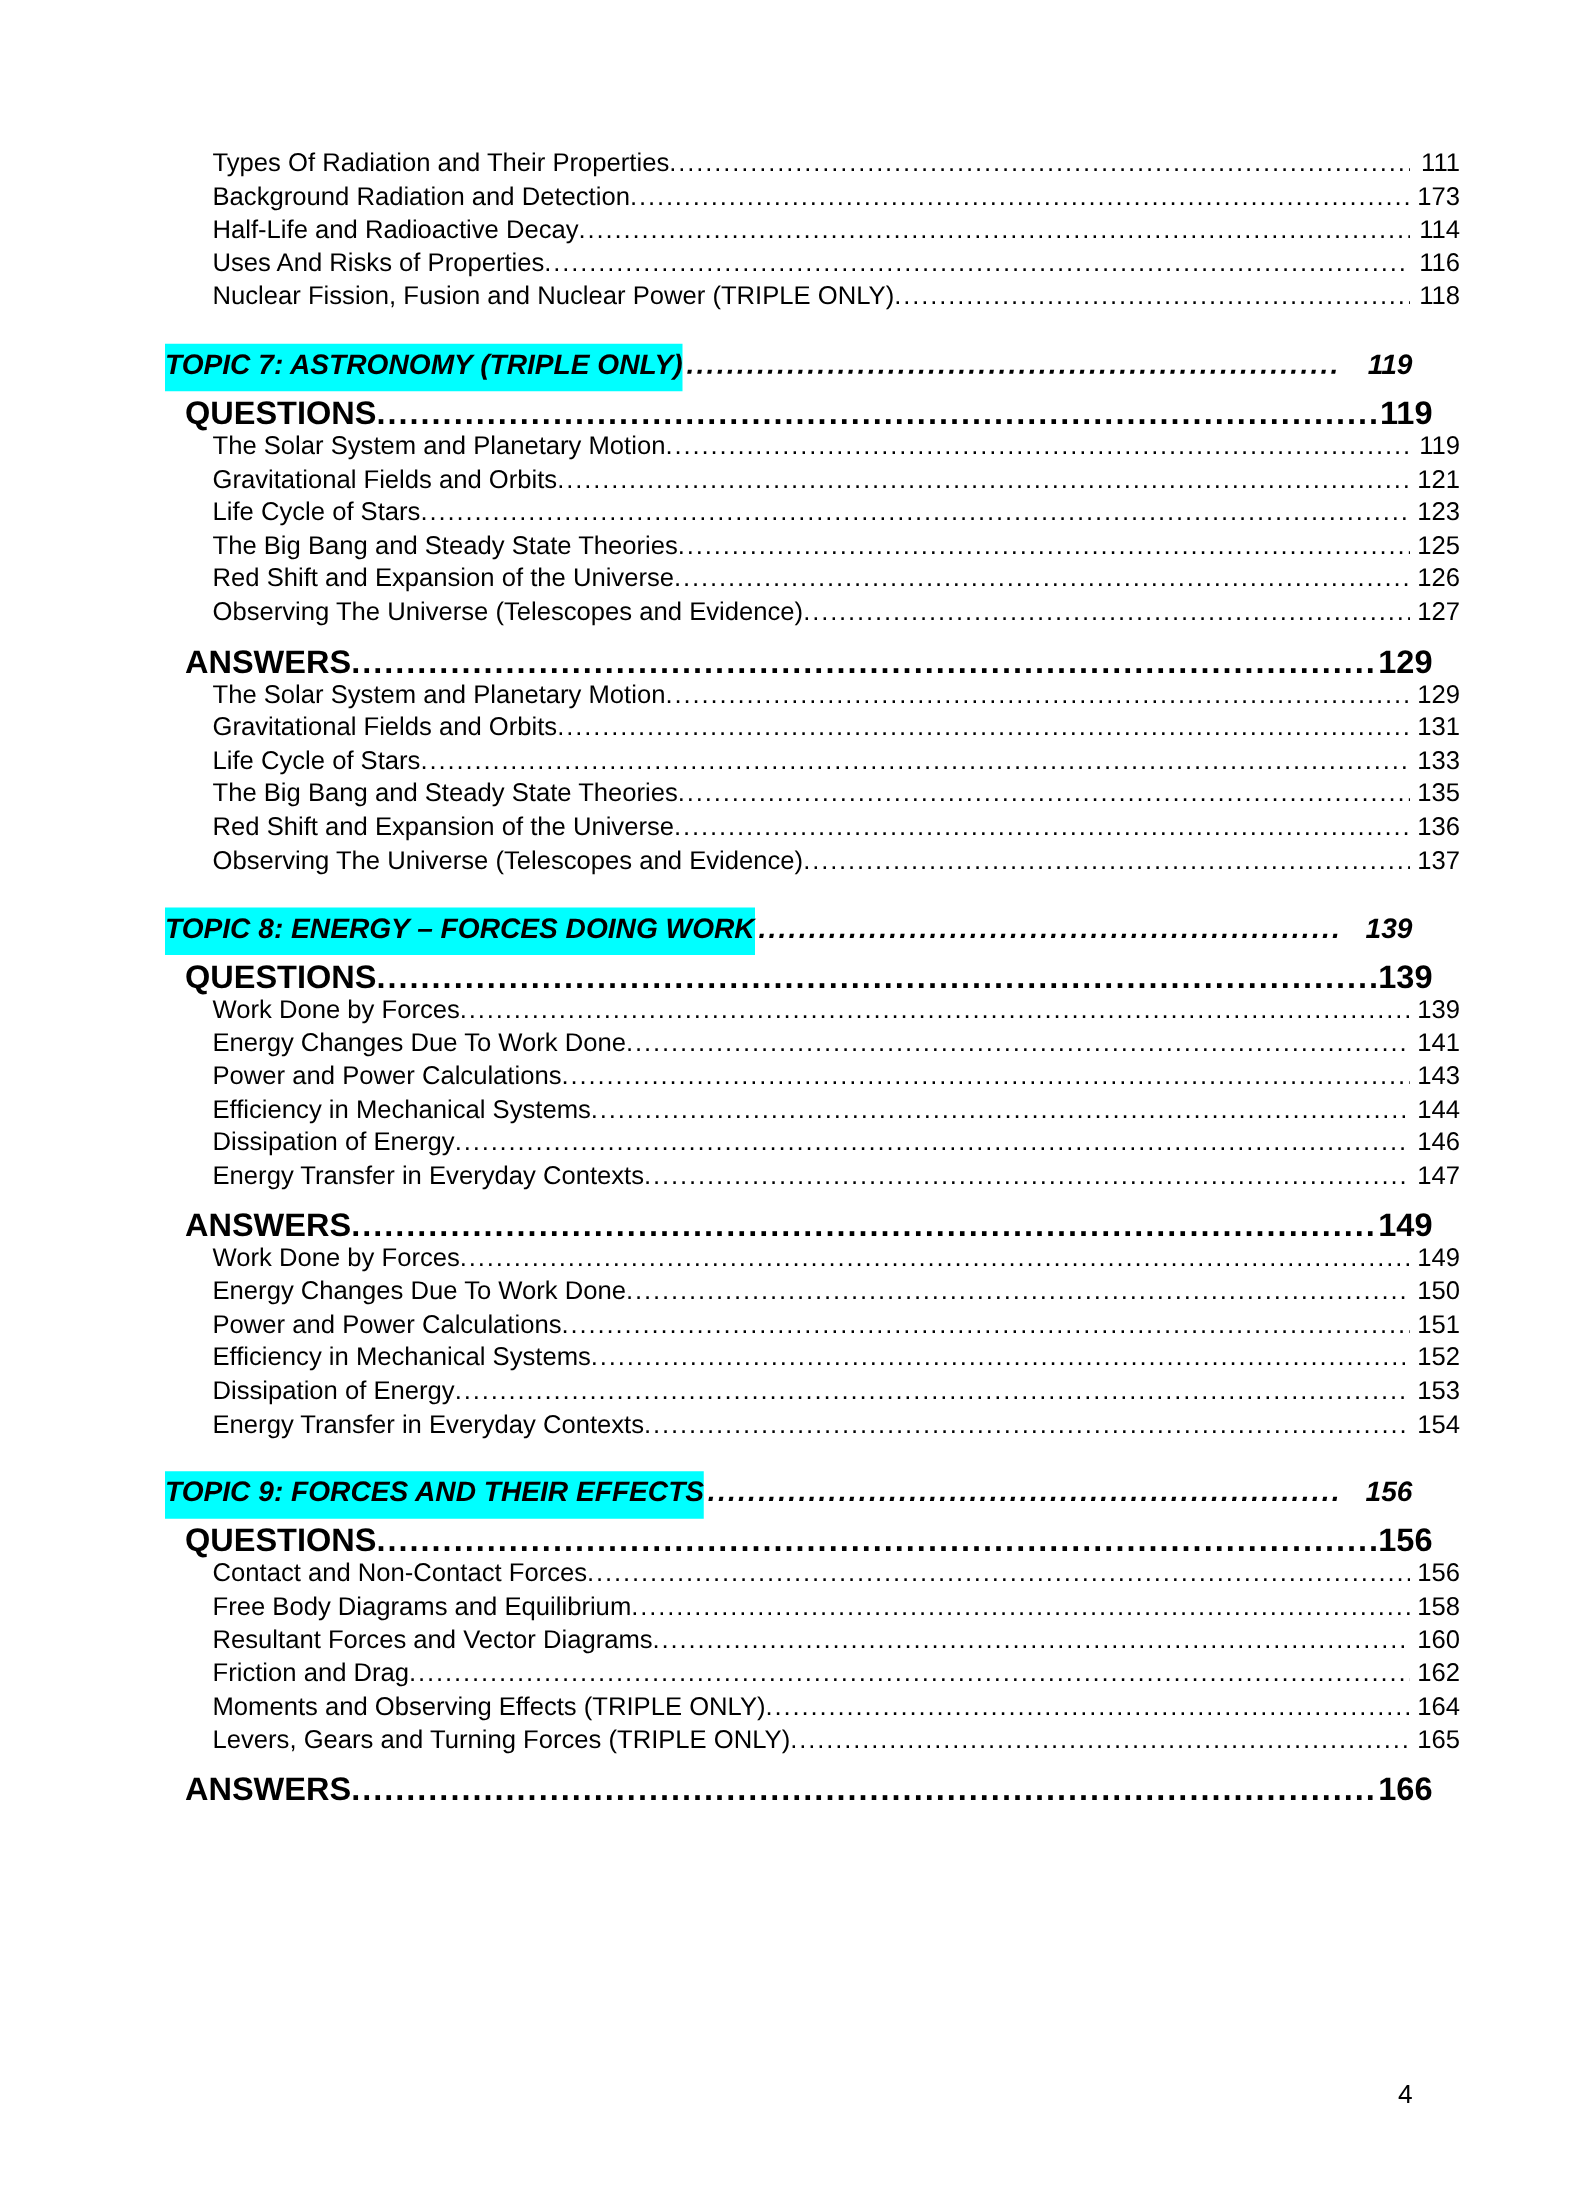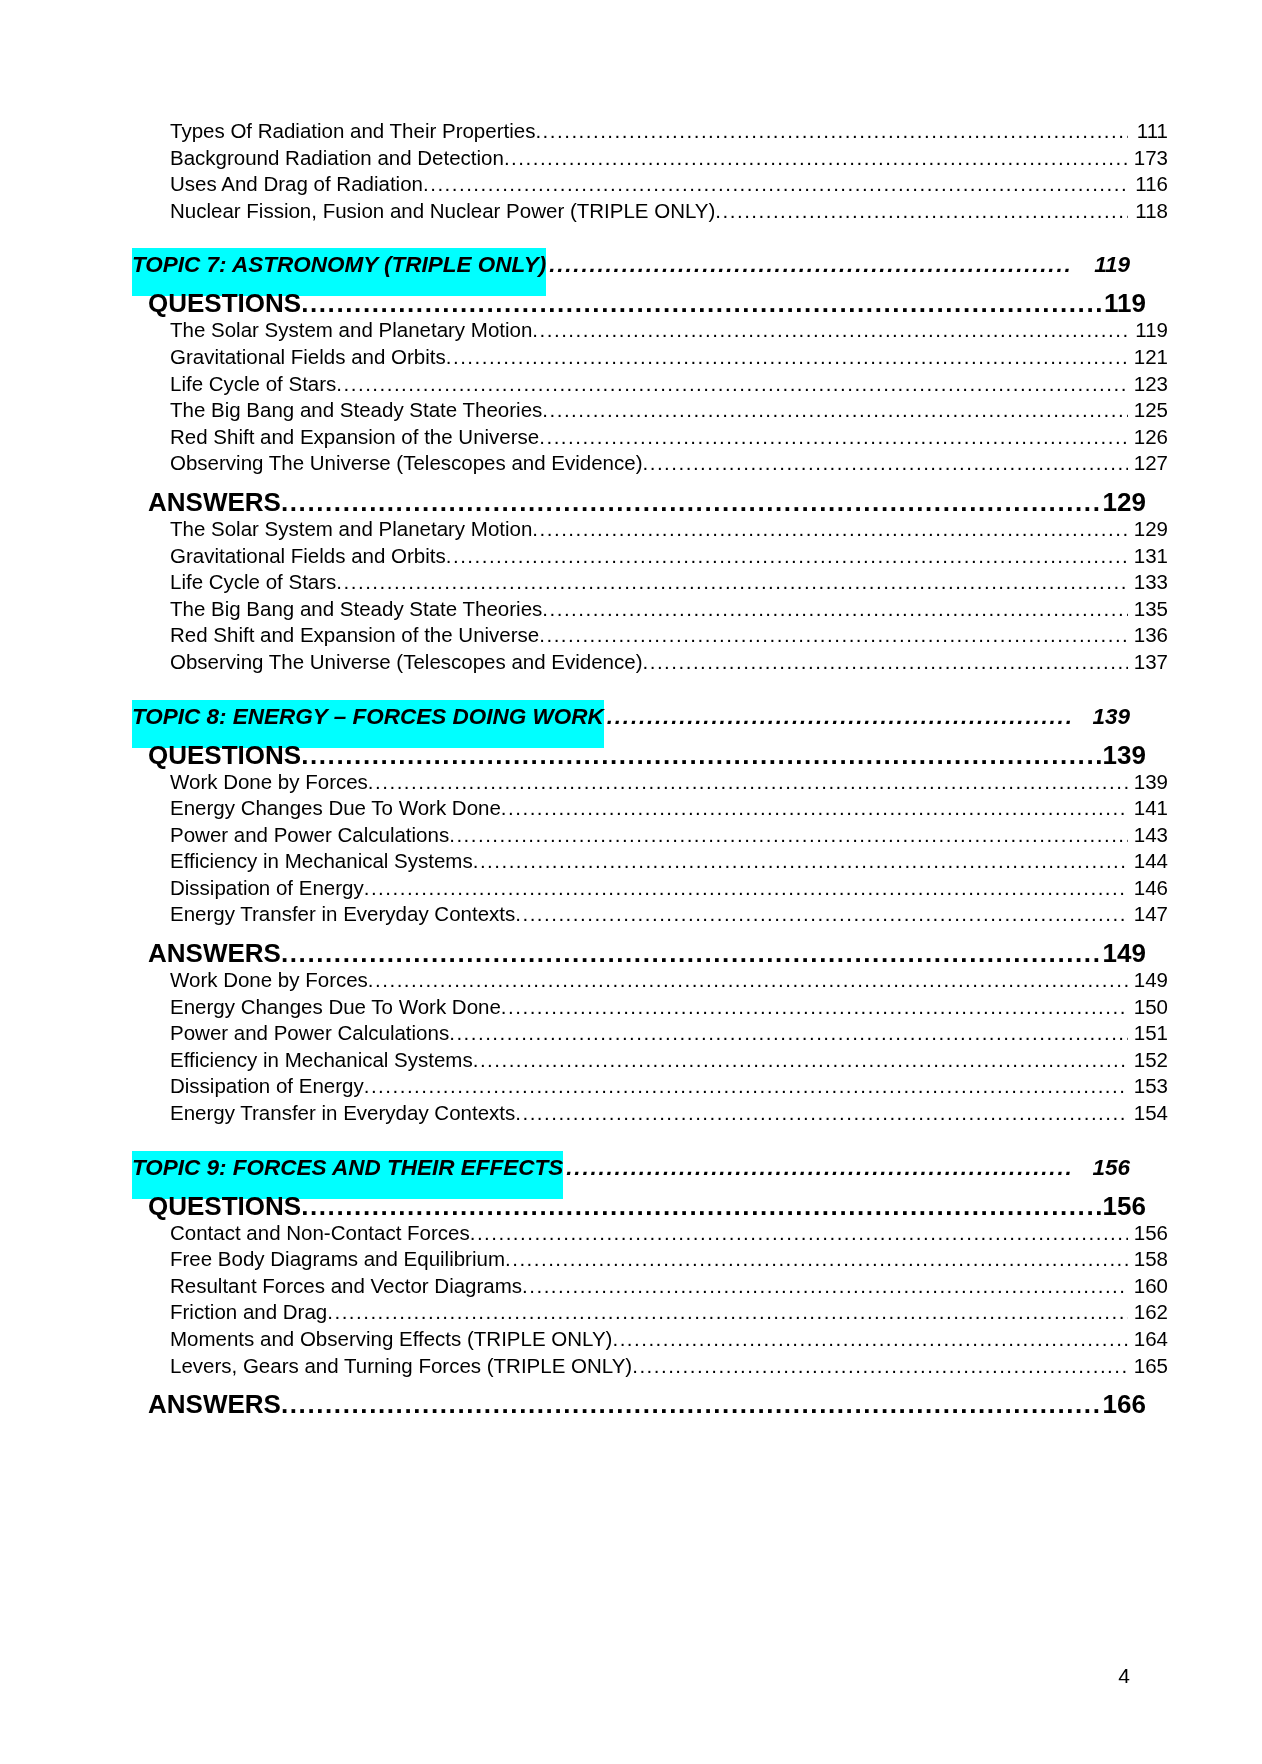--- a/index.html
+++ b/index.html
@@ -79,21 +79,21 @@
   
   .topic {
     font-size: 22.5px;
     font-weight: bold;
     font-style: italic;
     line-height: 30px;
     height: 30px;
   }
   .topic .label {
     background: #00FFFF;
-    padding: 2px 0 16px 0;
+    padding: 2px 0 6px 0;
   }
   .topic .leader {
     padding-left: 3px;
   }
   .topic .leader::after { letter-spacing: 1.8px; }
   .topic .pageno {
     min-width: 52px;
     padding-left: 6px;
   }
 
@@ -119,21 +119,26 @@
         <span class="label">Types Of Radiation and Their Properties</span>
         <span class="leader"></span>
         <span class="pageno">111</span>
       </div>
       <div class="row entry">
         <span class="label">Background Radiation and Detection </span>
         <span class="leader"></span>
         <span class="pageno">173</span>
       </div>
       <div class="row entry">
-        <span class="label">Uses And Drag of Radiation</span>
+        <span class="label">Half-Life and Radioactive Decay</span>
+        <span class="leader"></span>
+        <span class="pageno">114</span>
+      </div>
+      <div class="row entry">
+        <span class="label">Uses And Risks of Properties</span>
         <span class="leader"></span>
         <span class="pageno">116</span>
       </div>
       <div class="row entry">
         <span class="label">Nuclear Fission, Fusion and Nuclear Power (TRIPLE ONLY)</span>
         <span class="leader"></span>
         <span class="pageno">118</span>
       </div>
       <div class="gap-before-topic"></div>
       <div class="row topic">

